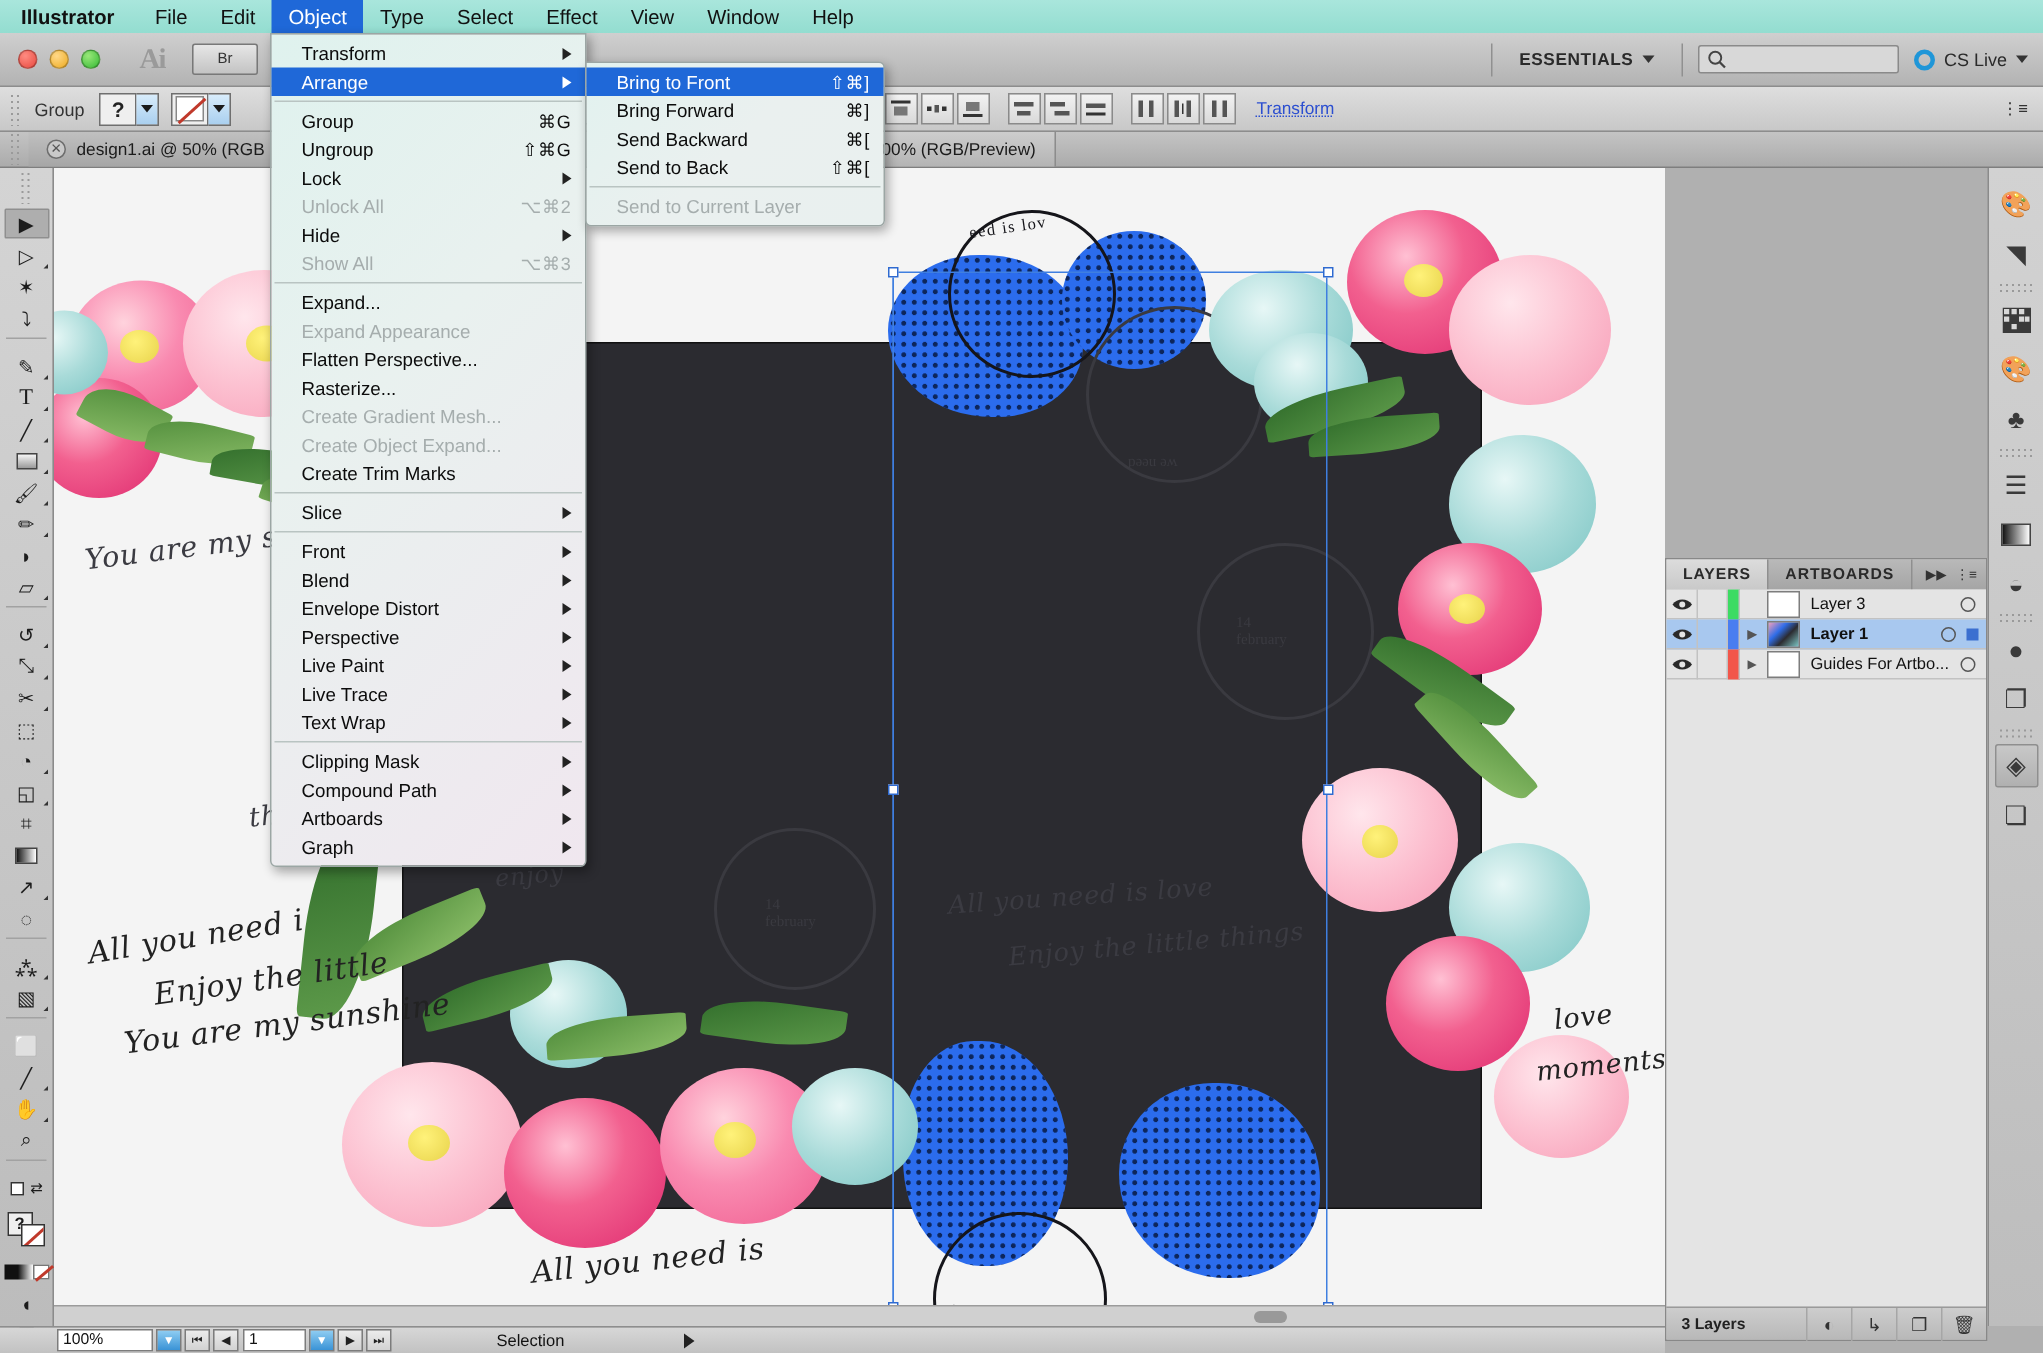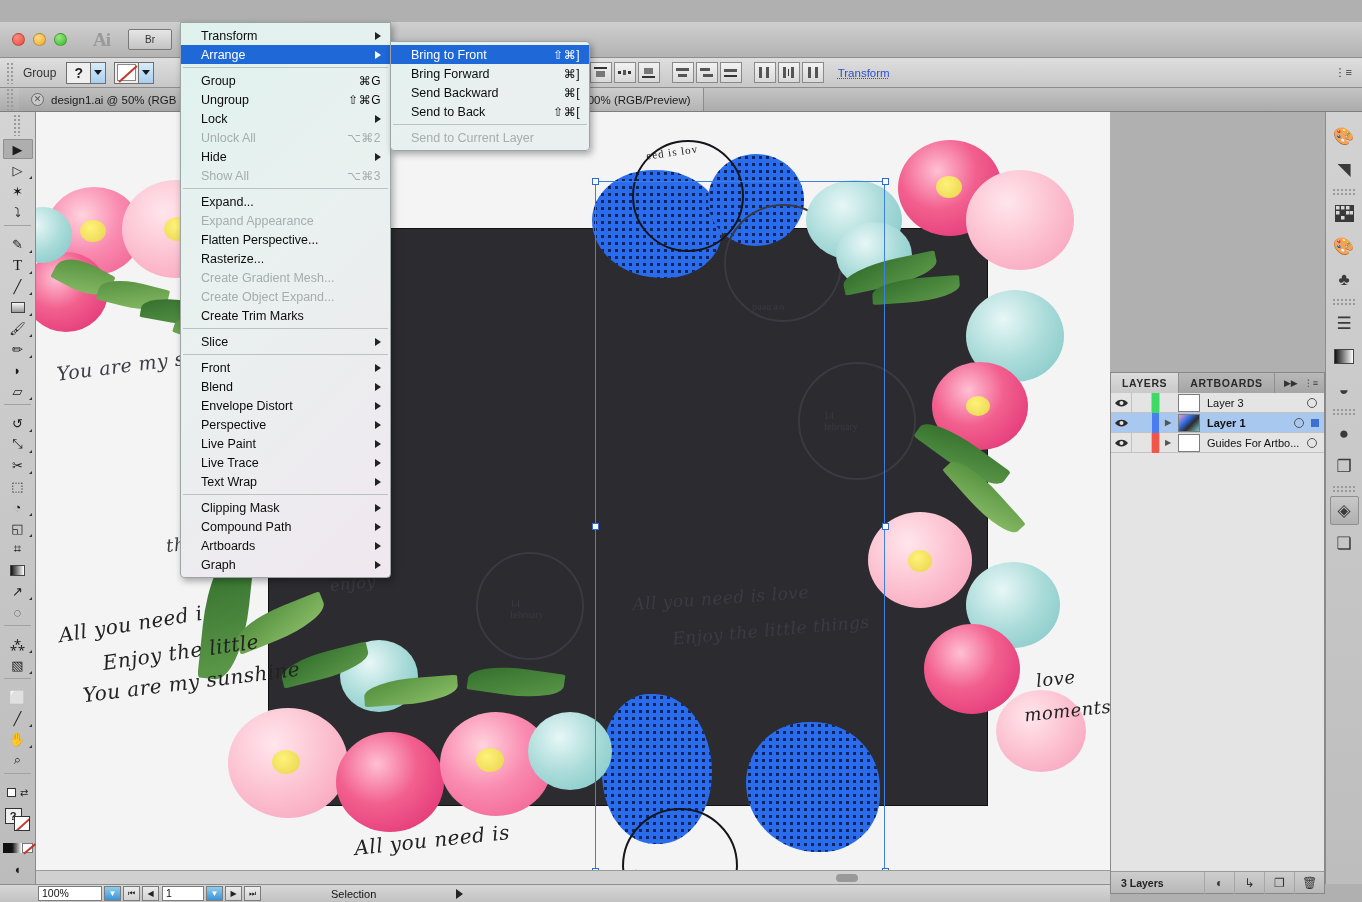--- a/index.html
+++ b/index.html
@@ -264,35 +264,66 @@
     position: absolute; top: 41px; left: 390px; width: 200px;
     background: linear-gradient(135deg,#e2f2ef 0%, #eaf0ef 50%, #e9f0ef 100%);
     border: 1px solid #9ba6a4; border-radius: 0 4px 4px 4px;
     box-shadow: 2px 3px 7px rgba(0,0,0,.33); z-index: 80; padding: 3px 0;
   }
 </style>
 </head>
 <body>
 <div id="app">
 
+<div class="menubar">
+  <div class="menu-item app">Illustrator</div>
+  <div class="menu-item">File</div>
+  <div class="menu-item">Edit</div>
+  <div class="menu-item active">Object</div>
+  <div class="menu-item">Type</div>
+  <div class="menu-item">Select</div>
+  <div class="menu-item">Effect</div>
+  <div class="menu-item">View</div>
+  <div class="menu-item">Window</div>
+  <div class="menu-item">Help</div>
+</div>
 
 <div class="appbar">
   <div class="traffic">
     <div class="dot r"></div>
     <div class="dot y"></div>
     <div class="dot g"></div>
   </div>
   <div class="ai-logo">Ai</div>
   <div class="sq-btn">Br</div>
   <div class="sq-btn wide">
     <svg width="20" height="14" viewBox="0 0 20 14">
       <rect x="0.5" y="0.5" width="19" height="13" fill="#fff" stroke="#333"></rect>
       <rect x="0.5" y="0.5" width="9" height="13" fill="#555"></rect>
       <rect x="10" y="7" width="9.5" height="6.5" fill="#888"></rect>
     </svg>
+  </div>
+  <div class="appbar-right">
+    <div class="vdiv"></div>
+    <div class="ess">
+      <span>ESSENTIALS</span>
+      <span class="caret"></span>
+    </div>
+    <div class="vdiv"></div>
+    <div class="searchbox">
+      <svg width="13" height="13" viewBox="0 0 13 13">
+        <circle cx="5.5" cy="5.5" r="4" fill="none" stroke="#444" stroke-width="1.3"></circle>
+        <line x1="8.5" y1="8.5" x2="12" y2="12" stroke="#444" stroke-width="1.5"></line>
+      </svg>
+    </div>
+    <div class="cslive">
+      <span class="cs-ring"></span>
+      <span>CS Live</span>
+      <span class="caret"></span>
+    </div>
   </div>
 </div>
 
 <div class="controlbar">
   <div class="grip"></div>
   <div class="cb-label">Group</div>
   <div style="display:flex">
     <div class="swatch-btn">?</div>
     <div class="swatch-drop">
           <span class="tiny-caret"></span>

